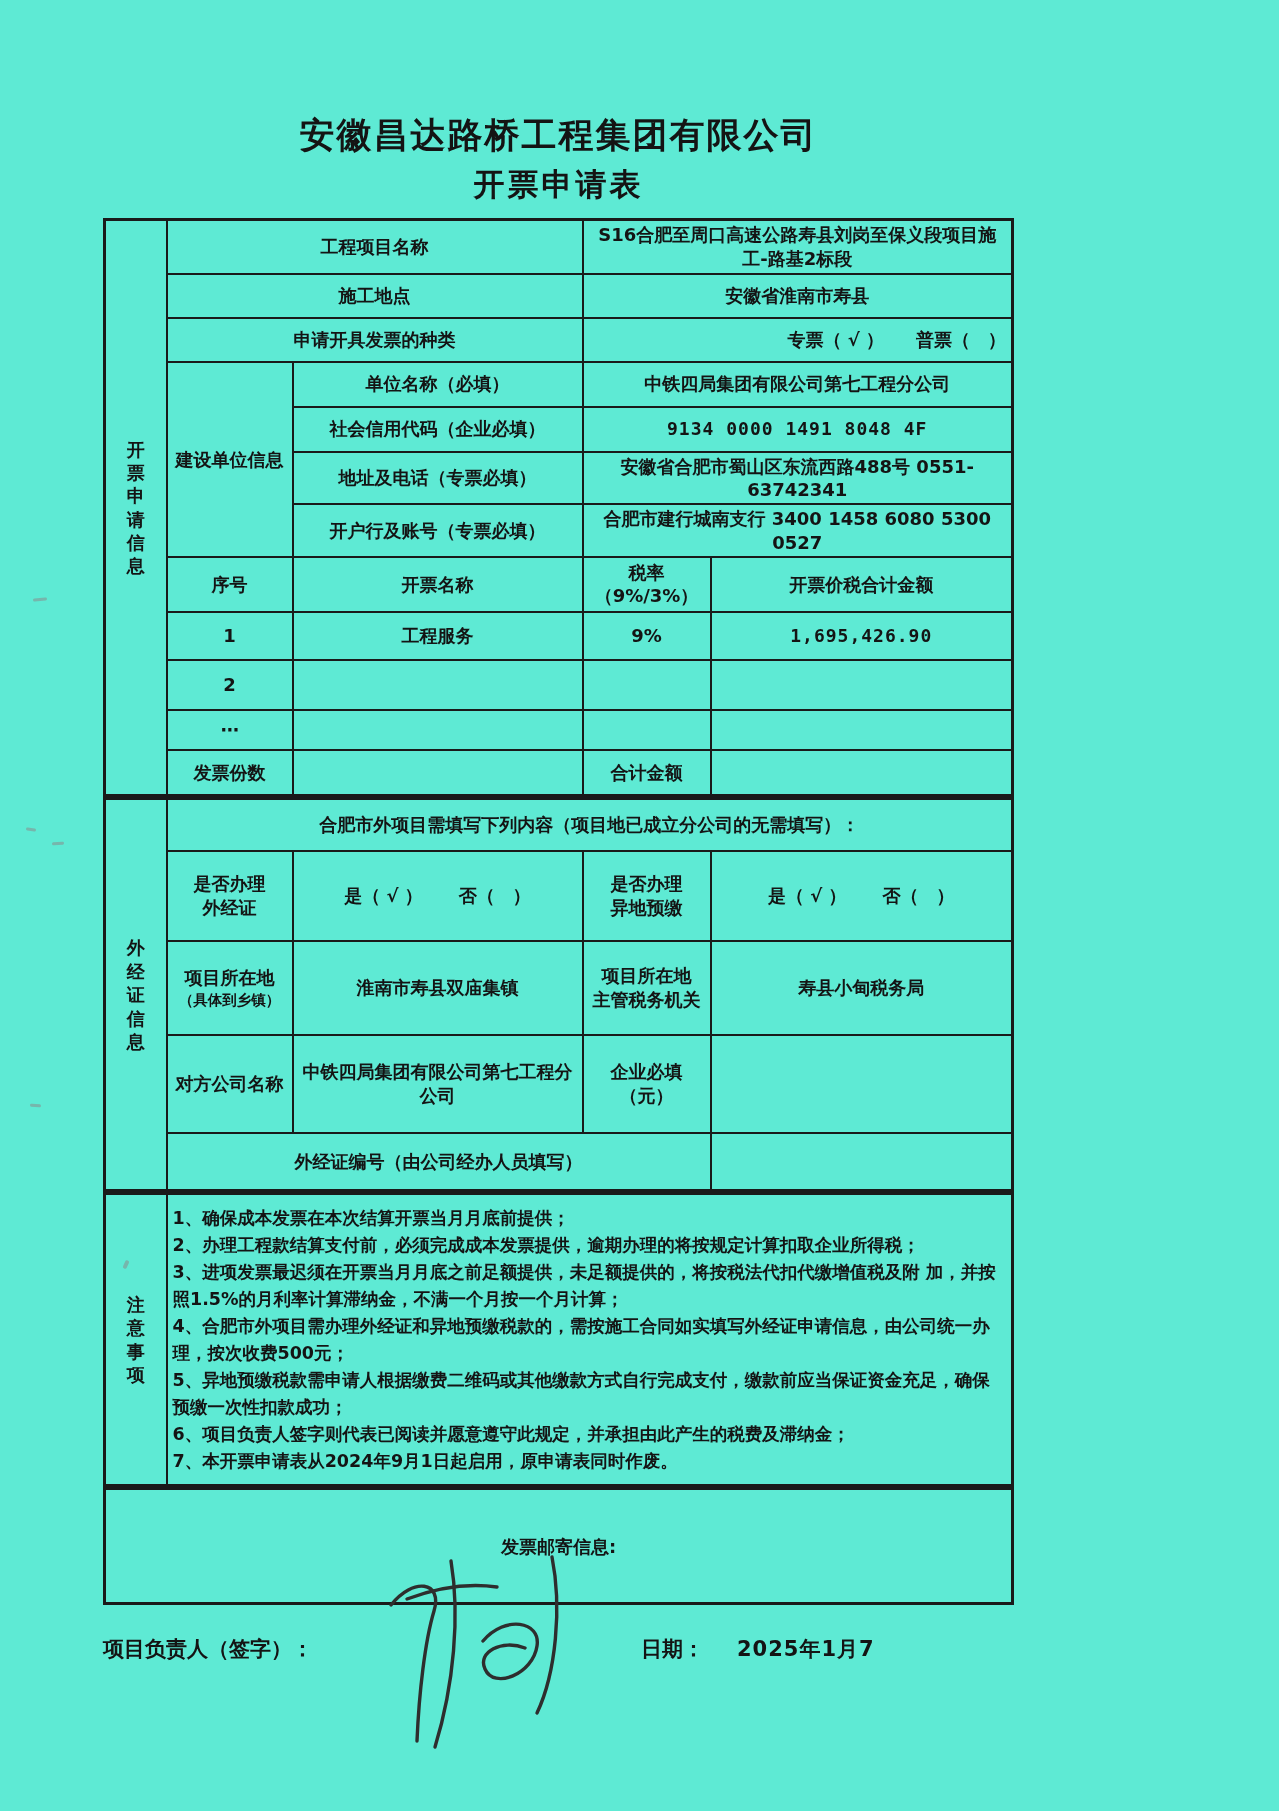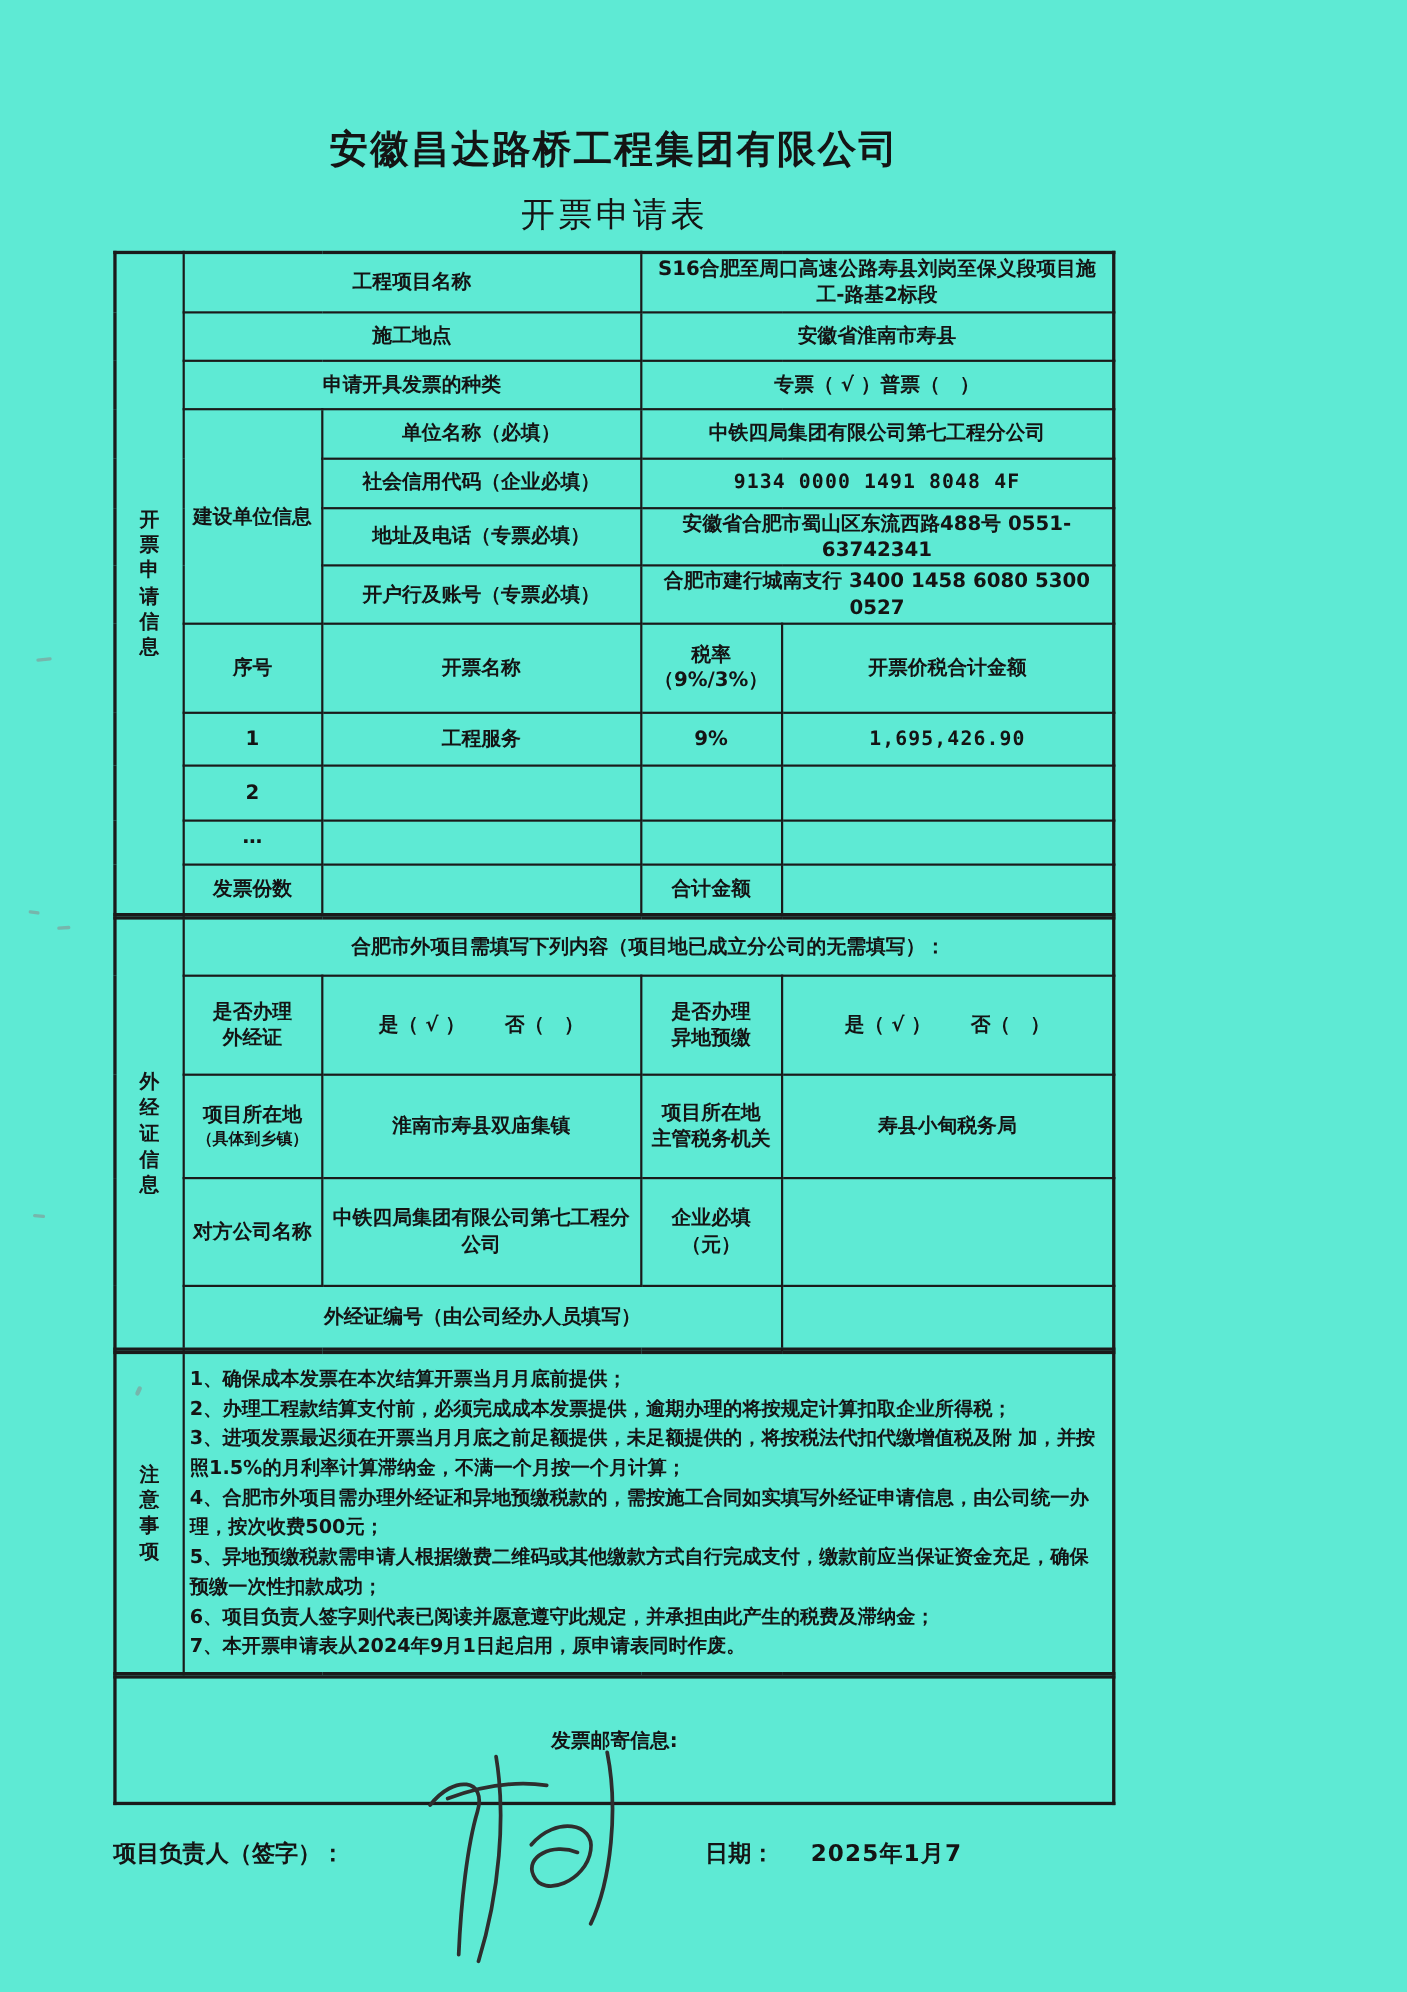--- a/index.html
+++ b/index.html
@@ -7,37 +7,37 @@
     width:1279px;height:1811px;
     background:#fbfaf7;
     font-family:"DejaVu Sans","Liberation Sans",sans-serif;
     color:#141414;
   }
   .page{position:relative;width:1279px;height:1811px;overflow:hidden;background:#5eead4;}
   .content{position:absolute;left:103px;top:0;width:911px;}
 
   .titles{text-align:center;margin-top:112px;margin-bottom:12px;}
   .t1{font-size:35px;font-weight:700;letter-spacing:2px;}
-  .t2{font-size:31px;font-weight:400;letter-spacing:3px;margin-top:15px;}
+  .t2{font-size:31px;font-weight:700;letter-spacing:3px;margin-top:5px;}
 
   table.sec{border-collapse:collapse;width:911px;table-layout:fixed;border:3px solid #1a1a1a;}
   table.sec td{
     border:2px solid #1a1a1a;
     text-align:center;vertical-align:middle;
     font-size:18px;font-weight:700;
     padding:2px 5px;line-height:1.3;
   }
   col.c0{width:62px;} col.c1{width:126px;} col.c2{width:290px;} col.c3{width:128px;}
 
   td.side{font-size:21px;font-weight:700;white-space:pre-line;line-height:2.15;padding:0;}
   td.pre{white-space:pre-line;line-height:1.35;}
   .sub{font-size:14.5px;display:block;margin-top:2px;}
   .digits{font-family:"DejaVu Sans Mono","Liberation Mono",monospace;letter-spacing:1px;}
   td.amt{text-align:right;padding-right:10px;}
-  .split{display:flex;justify-content:center;align-items:center;}
+  .split{display:flex;justify-content:flex-end;align-items:center;gap:32px;}
 
   td.intro{text-align:left;padding-left:14px;font-size:19px;border-bottom:3px dotted #222;}
   tr.under-dotted td{border-top:0;}
 
   td.notes{text-align:left;vertical-align:top;padding:9px 10px 8px 9px;}
   .note-line{font-size:17.5px;font-weight:600;line-height:1.54;text-align:left;}
 
   td.mailing{height:108px;vertical-align:top;text-align:left;font-size:19px;padding:6px 10px;}
 
   .footer{position:relative;height:200px;font-size:21px;font-weight:700;}
@@ -115,21 +115,21 @@
         <td>地址及电话（专票必填）</td>
         <td colspan="2">安徽省合肥市蜀山区东流西路488号 0551-63742341</td>
       </tr>
       <tr style="height:45px">
         <td>开户行及账号（专票必填）</td>
         <td colspan="2">合肥市建行城南支行 3400 1458 6080 5300 0527</td>
       </tr>
       <tr style="height:42px">
         <td>序号</td>
         <td>开票名称</td>
-        <td style="padding:16px 1px;">税率（9%/3%）</td>
+        <td style="padding:3px 1px;">税率（9%/3%）</td>
         <td>开票价税合计金额</td>
       </tr>
       <tr style="height:48px">
         <td>1</td>
         <td>工程服务</td>
         <td>9%</td>
         <td class="amt digits">1,695,426.90</td>
       </tr>
       <tr style="height:50px">
         <td>2</td>

